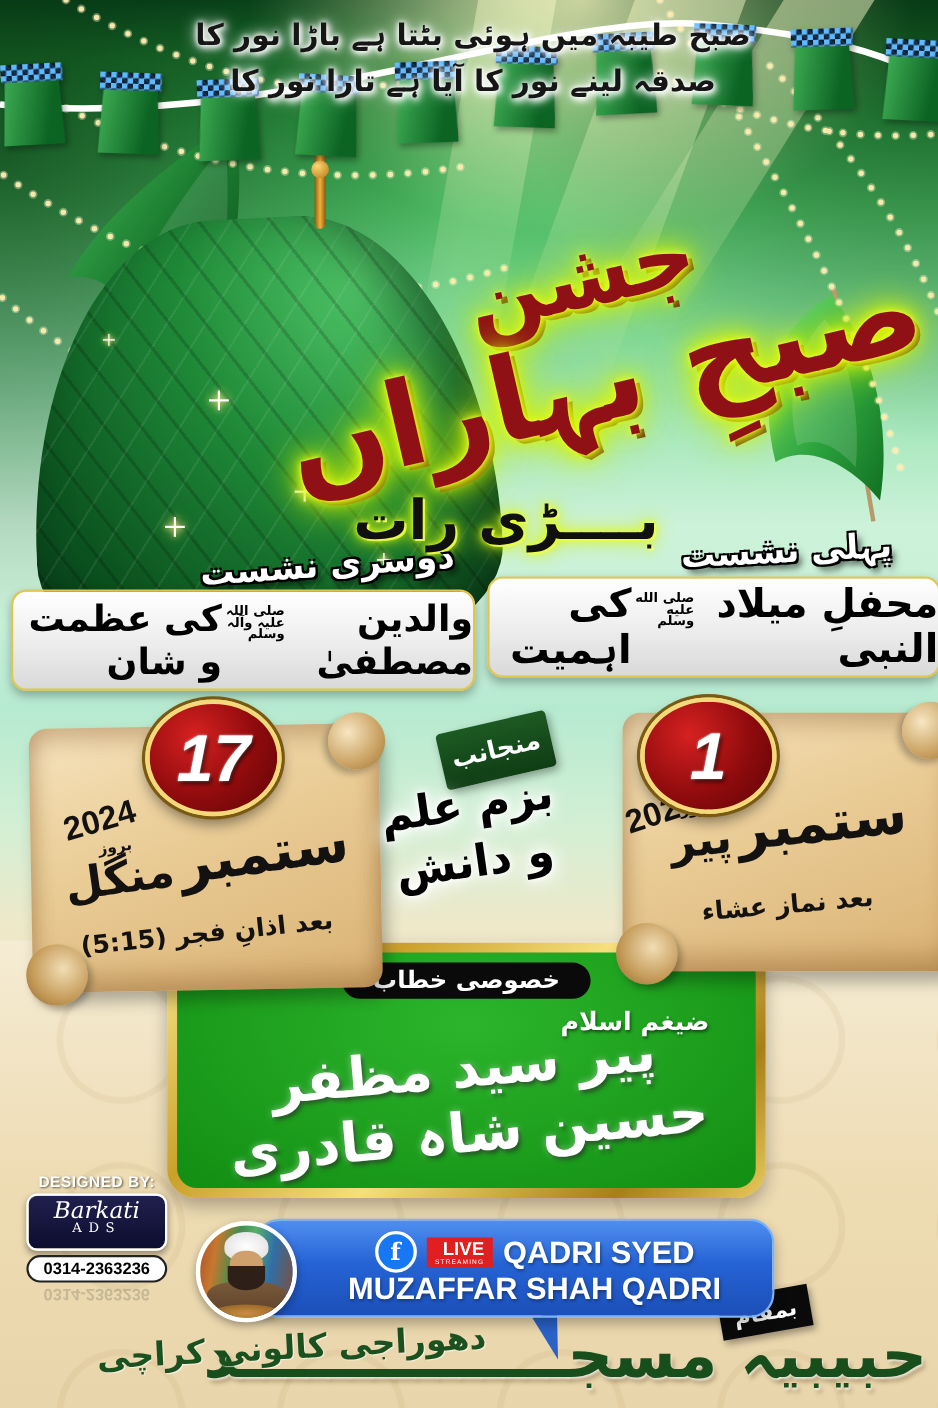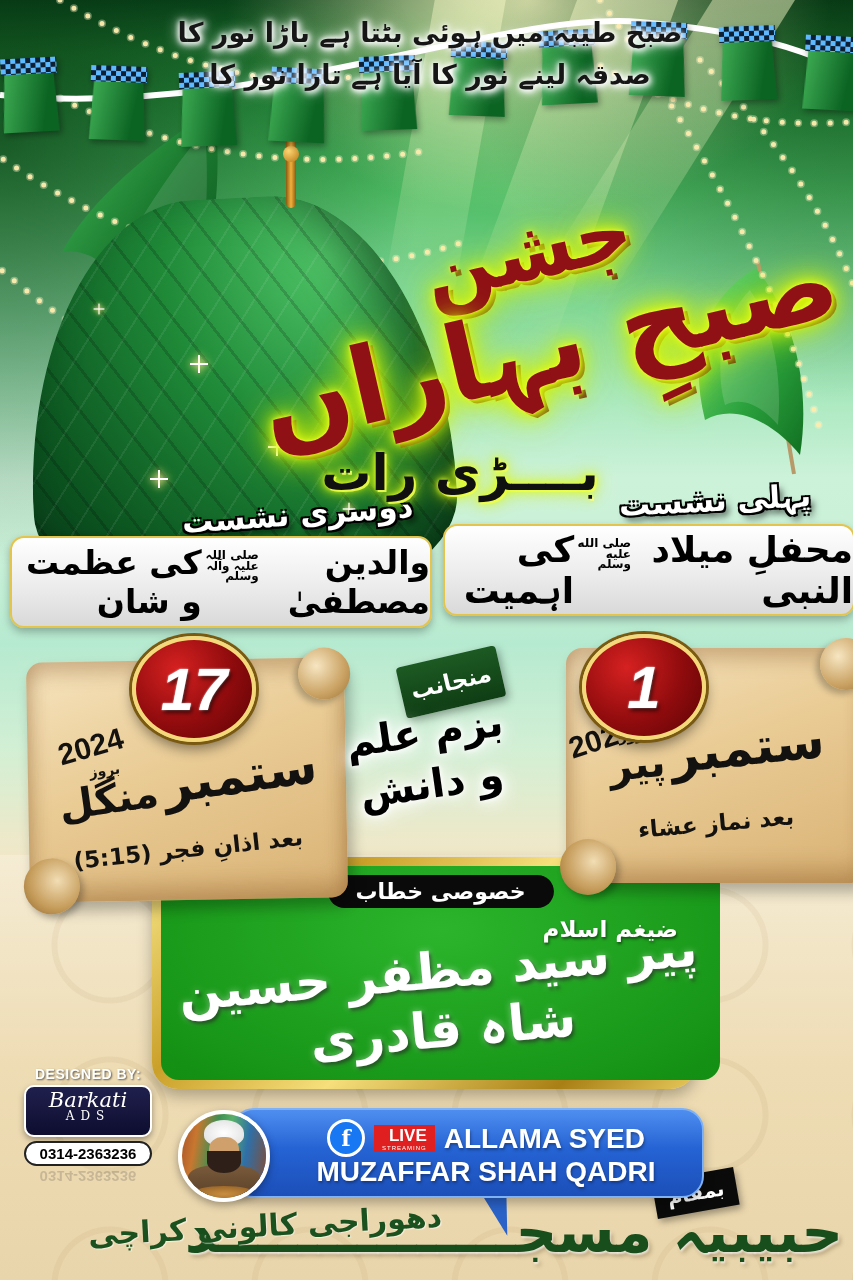--- a/index.html
+++ b/index.html
@@ -124,21 +124,21 @@
     box-shadow:2px 4px 8px rgba(0,0,0,.35);}
   .bazm{position:absolute;left:342px;top:706px;width:172px;z-index:4;transform:rotate(-8deg);
     direction:rtl;text-align:center;font-size:40px;font-weight:bold;color:#000;line-height:1.3;
     text-shadow:0 0 5px #fff,0 0 10px #fff,0 0 18px #fff,0 0 26px #fff;}
 
   
   .speaker-panel{position:absolute;left:152px;top:857px;width:544px;height:232px;z-index:2;
     background:linear-gradient(135deg,#f9e98c,#caa029 28%,#f6df7c 52%,#a87f14 82%,#e7c95c);
     border-radius:26px;padding:9px;box-sizing:border-box;box-shadow:0 7px 15px rgba(0,0,0,.28);}
   .speaker-inner{position:relative;width:100%;height:100%;border-radius:18px;overflow:hidden;
-    background:radial-gradient(120% 160% at 50% 30%,#2cb52c 0%,#149114 55%,#0b7a0e 100%);padding-left:33px;}
+    background:radial-gradient(120% 160% at 50% 30%,#2cb52c 0%,#149114 55%,#0b7a0e 100%);}
   .khitab{position:absolute;top:9px;left:50%;transform:translateX(-50%);background:#0a0a0a;color:#fff;
     font-size:22px;font-weight:bold;padding:4px 28px;border-radius:999px;direction:rtl;white-space:nowrap;}
   .zaigham{position:absolute;top:50px;right:42px;color:#fff;font-size:23px;font-weight:bold;direction:rtl;
     text-shadow:1px 2px 3px rgba(0,0,0,.55);}
   .speaker-name{position:absolute;top:76px;left:12px;right:12px;text-align:center;color:#fff;
     font-size:50px;font-weight:bold;direction:rtl;transform:rotate(-5deg);line-height:1.18;
     text-shadow:2px 3px 4px rgba(0,0,0,.5),0 0 7px rgba(255,255,255,.45);}
 
   
   .designer{position:absolute;left:24px;top:1066px;width:128px;text-align:center;z-index:5;}
@@ -380,21 +380,21 @@
     <div class="ph-desk"></div>
   </div>
 
   <div class="live-banner">
     <div class="lb-row">
       <div class="fb-circle">f</div>
       <div class="live-badge">
         <div class="lv">LIVE</div>
         <div class="st">STREAMING</div>
       </div>
-      <div class="lb-name">ALLAMA SYED</div>
+      <div class="lb-name">QADRI SYED</div>
     </div>
     <div class="lb-name">MUZAFFAR SHAH QADRI</div>
   </div>
   <div class="banner-tail"></div>
 
   <div class="venue">
     <div class="masjid">حبیبیہ مسجـــــــــــــــد</div>
     <div class="location">دھوراجی کالونی کراچی</div>
     <div class="venue-badge">بمقام</div>
   </div>

